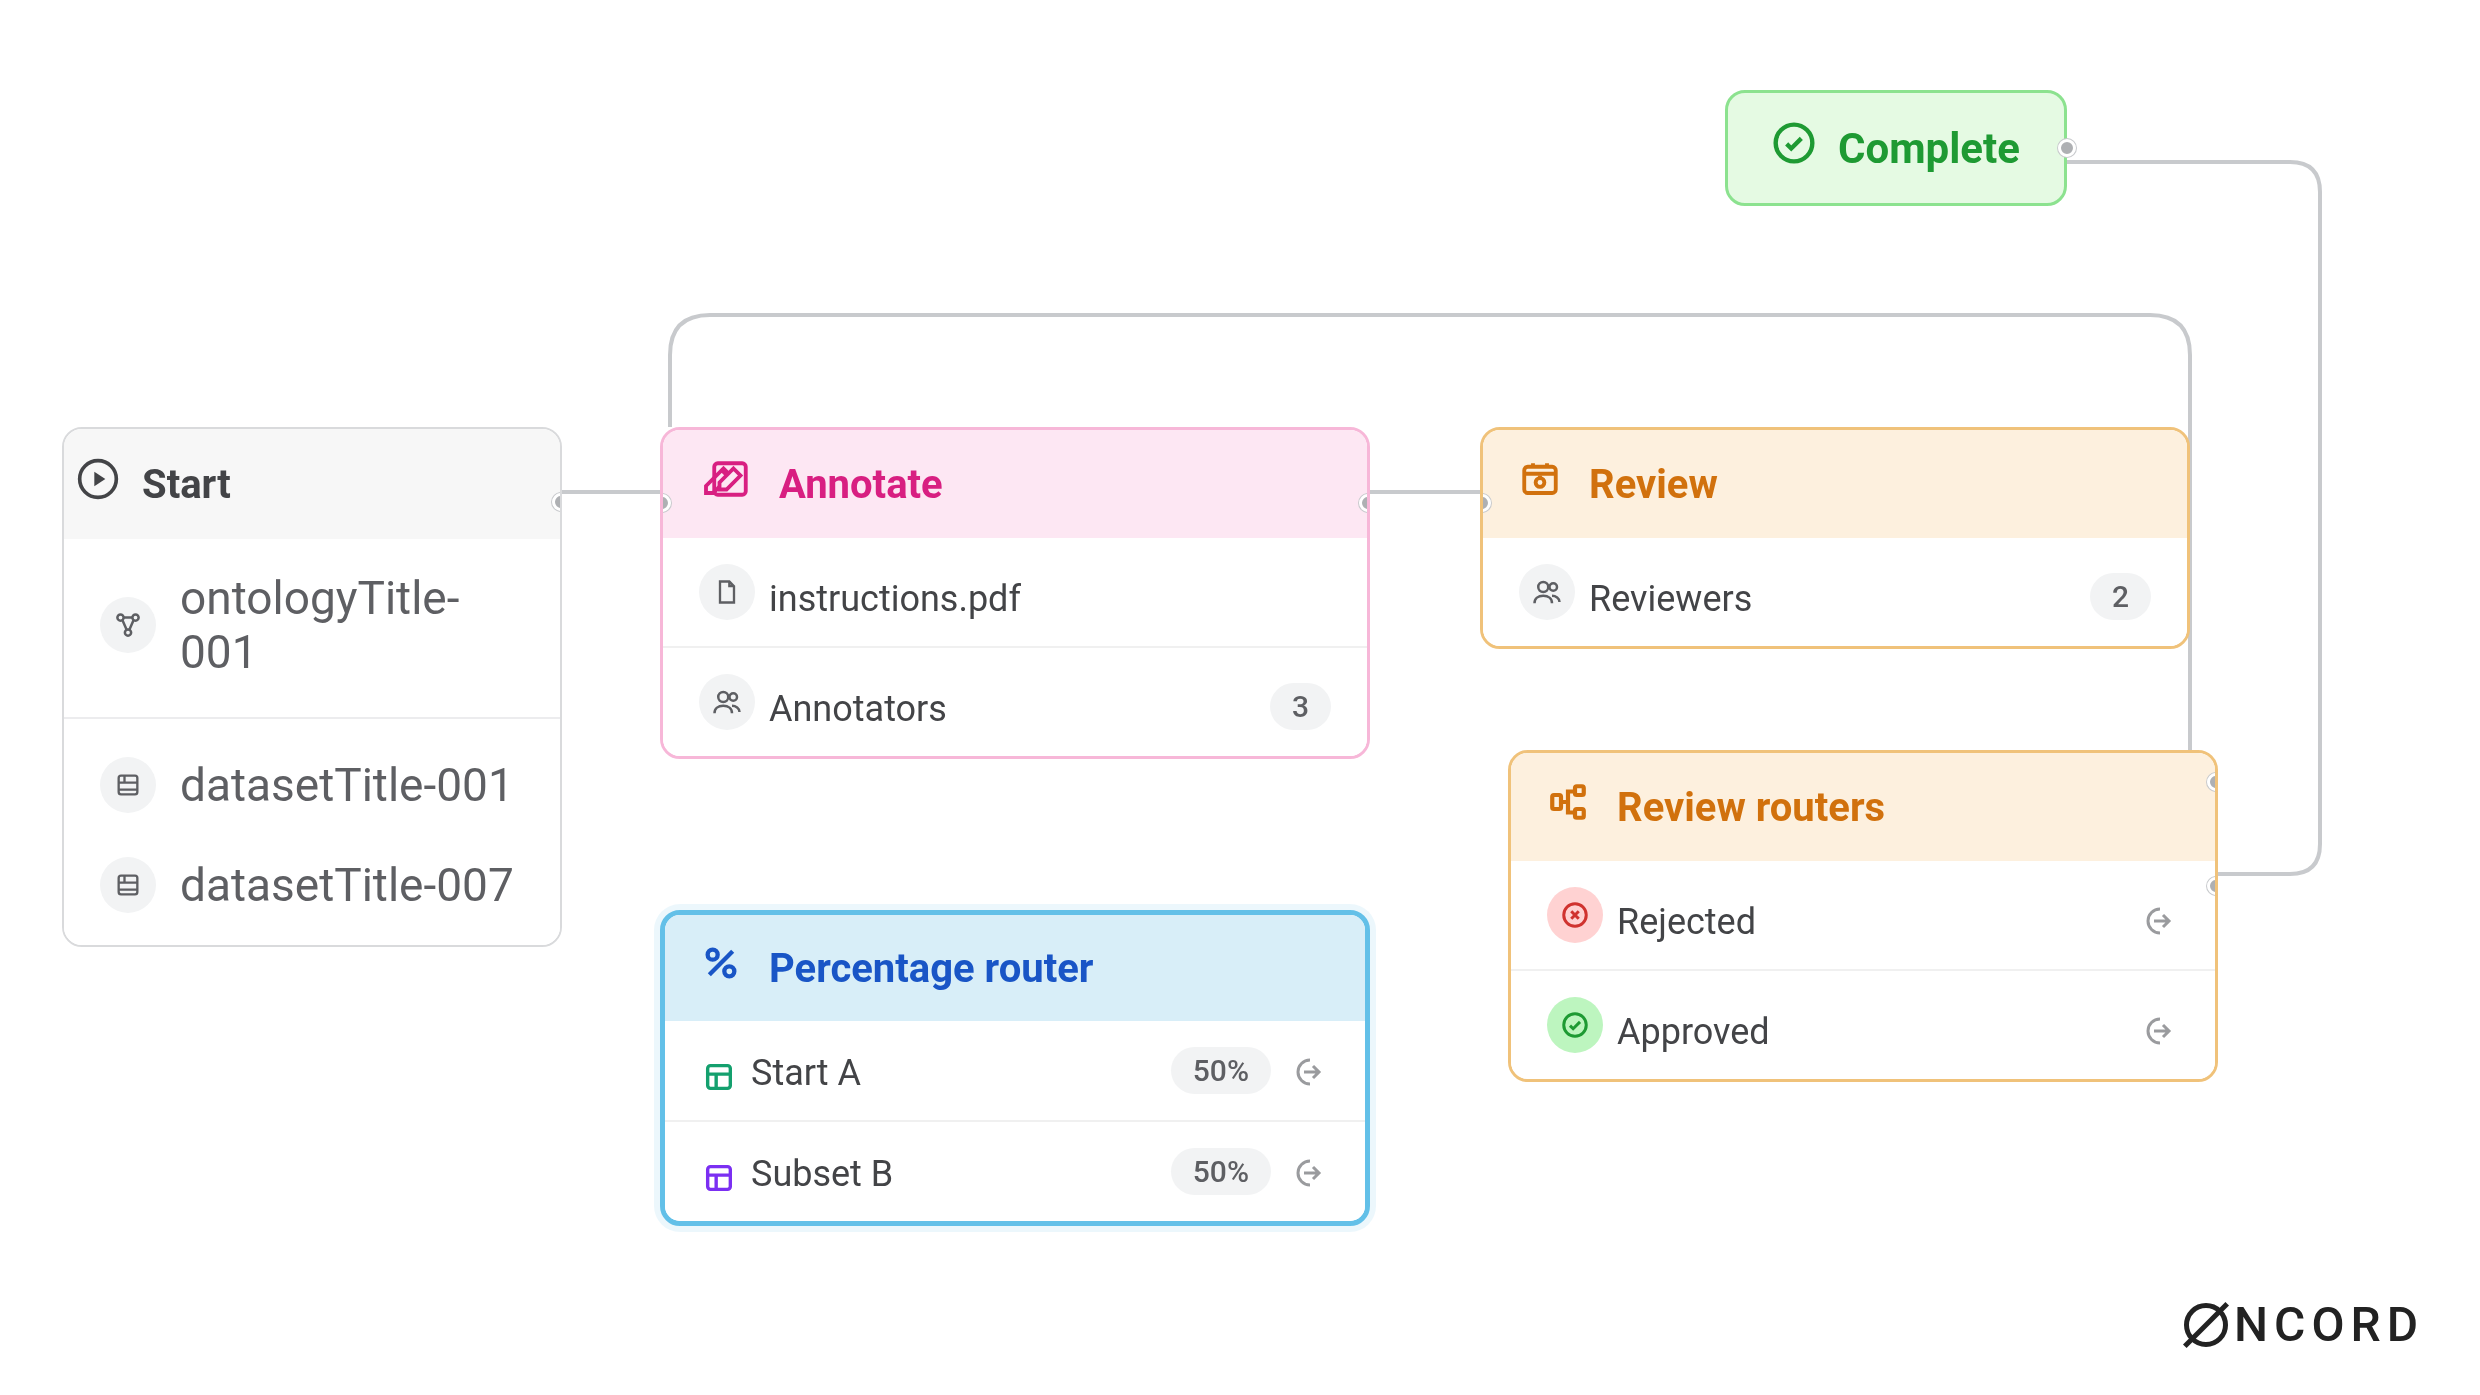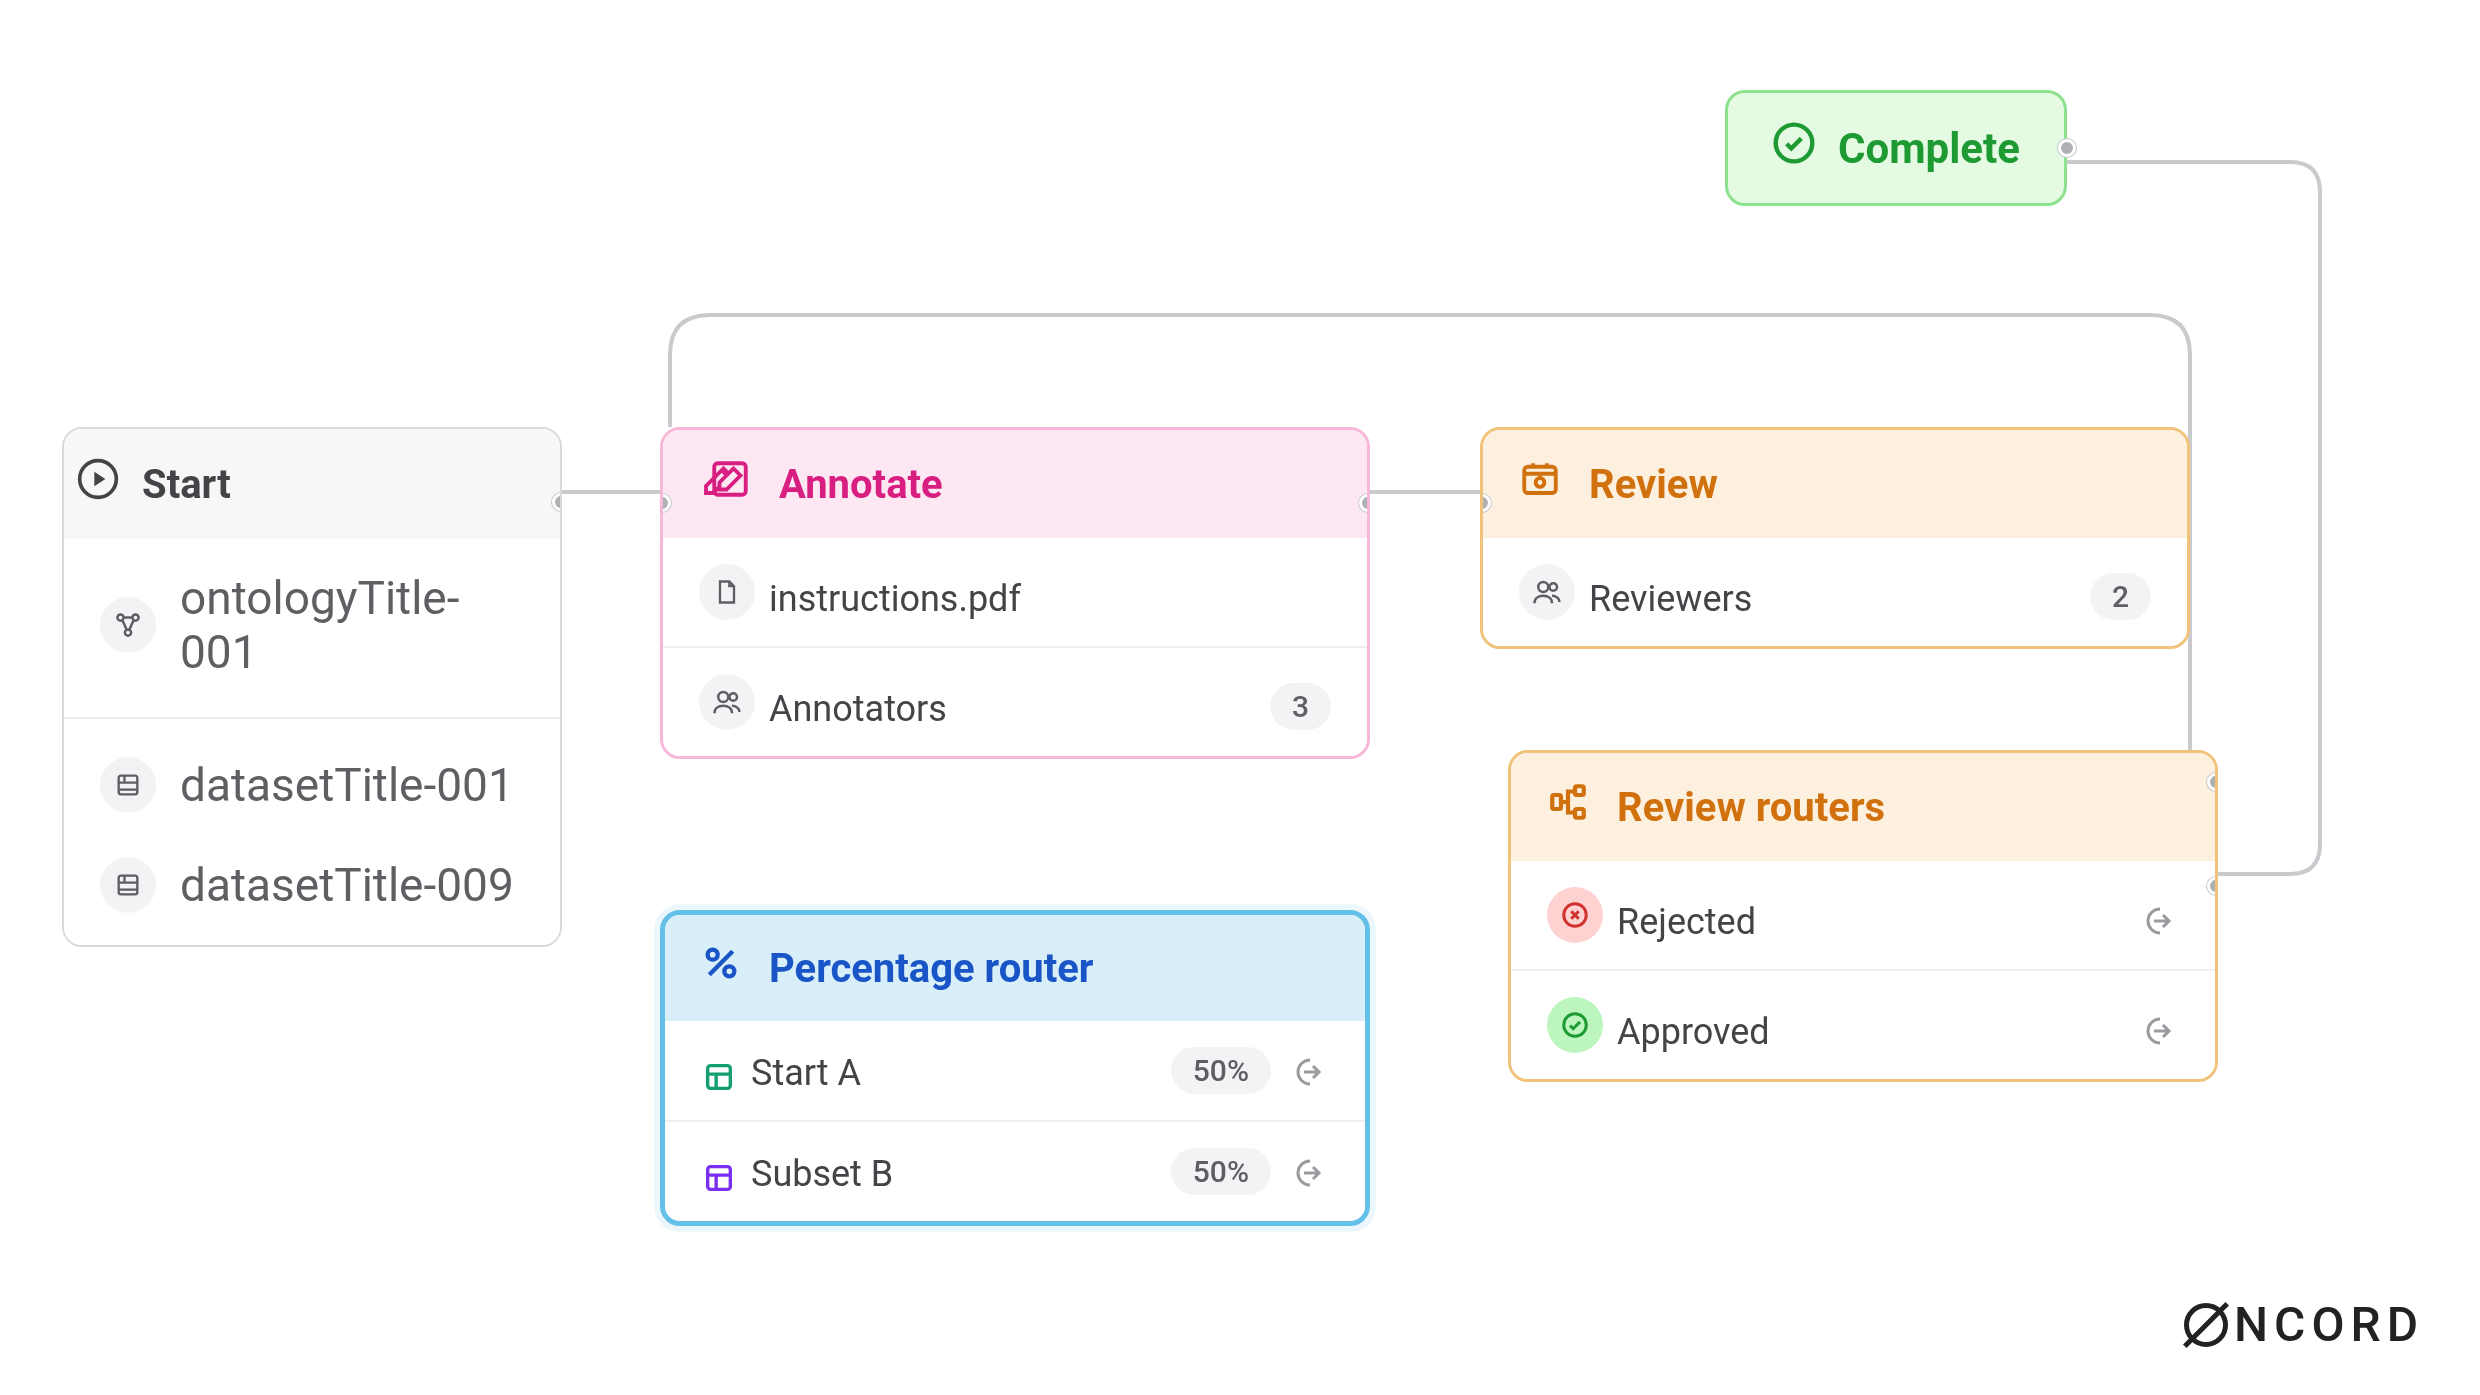--- a/index.html
+++ b/index.html
@@ -212,21 +212,21 @@
           </span>
           <span>datasetTitle-001</span>
         </div>
         <div class="start-row">
           <span class="icon-circle gray">
             <svg width="28" height="28" viewBox="0 0 24 24" fill="none" stroke="#5e5f63" stroke-width="2">
               <rect x="4" y="4" width="16" height="16" rx="2"></rect>
                 <path d="M4 10 H20 M4 16 H20 M9 4 V10"></path>
             </svg>
           </span>
-          <span>datasetTitle-009</span>
+          <span>datasetTitle-007</span>
         </div>
       </div>
     </div>
     <span class="port" style="right:-10px; top:64px;"></span>
   </div>
 
   <div class="node annotate-node">
     <div class="node-header">
       <span>
         <svg width="42" height="42" viewBox="0 0 24 24" fill="none" stroke="#d81f81" stroke-width="2.2">

